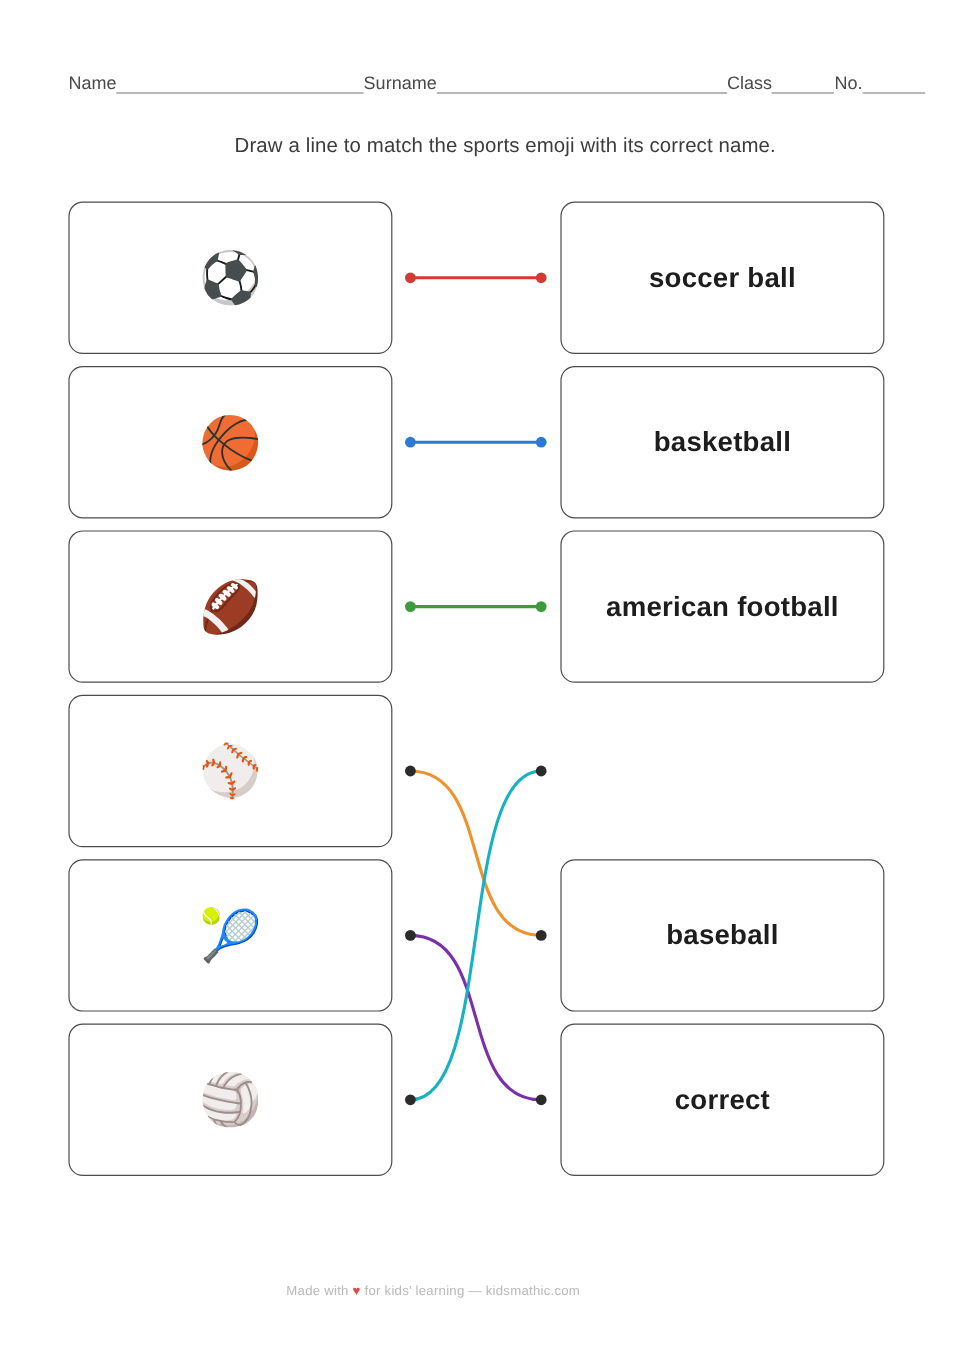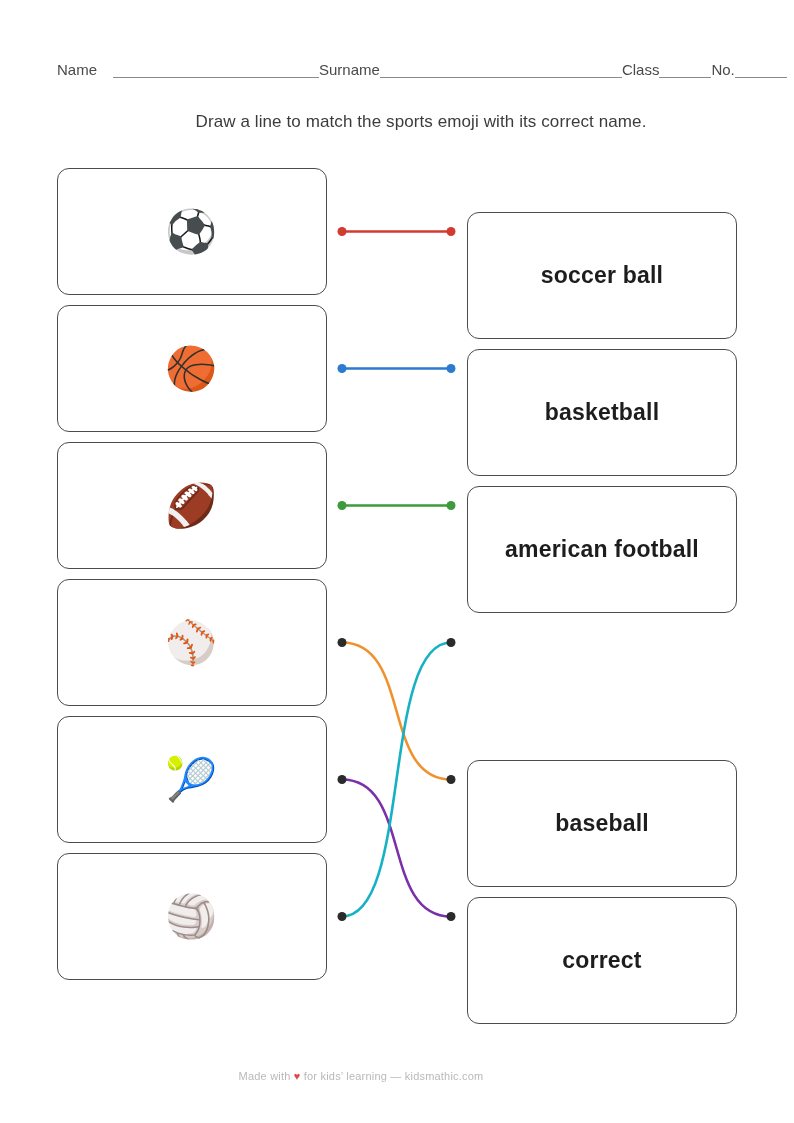--- a/index.html
+++ b/index.html
@@ -35,21 +35,21 @@
   .header .lbl {
     font-size: 15px;
     color: #4a4a4a;
     line-height: 1;
     padding-bottom: 1px;
   }
   .header .rule {
     border-bottom: 1px solid #8a8a8a;
     height: 14px;
   }
-  .fld-name   { flex: 0 0 auto; gap: 16px; }
+  .fld-name   { flex: 0 0 auto; }
   .fld-name .rule   { width: 206px; }
   .fld-surname .rule{ width: 242px; }
   .fld-class .rule  { width: 52px; }
   .fld-no .rule     { width: 52px; }
 
   
   .instruction {
     position: absolute;
     left: 0;
     top: 112px;
@@ -85,21 +85,20 @@
     align-items: center;
     justify-content: center;
   }
   .card.right {
     left: 467px;
     width: 270px;
     height: 127px;
     display: flex;
     align-items: center;
     justify-content: center;
-    margin-top: 44px;
   }
   .emoji {
     font-size: 42px;
     line-height: 1;
     user-select: none;
   }
   .word {
     font-size: 23px;
     font-weight: bold;
     color: #1d1d1d;

